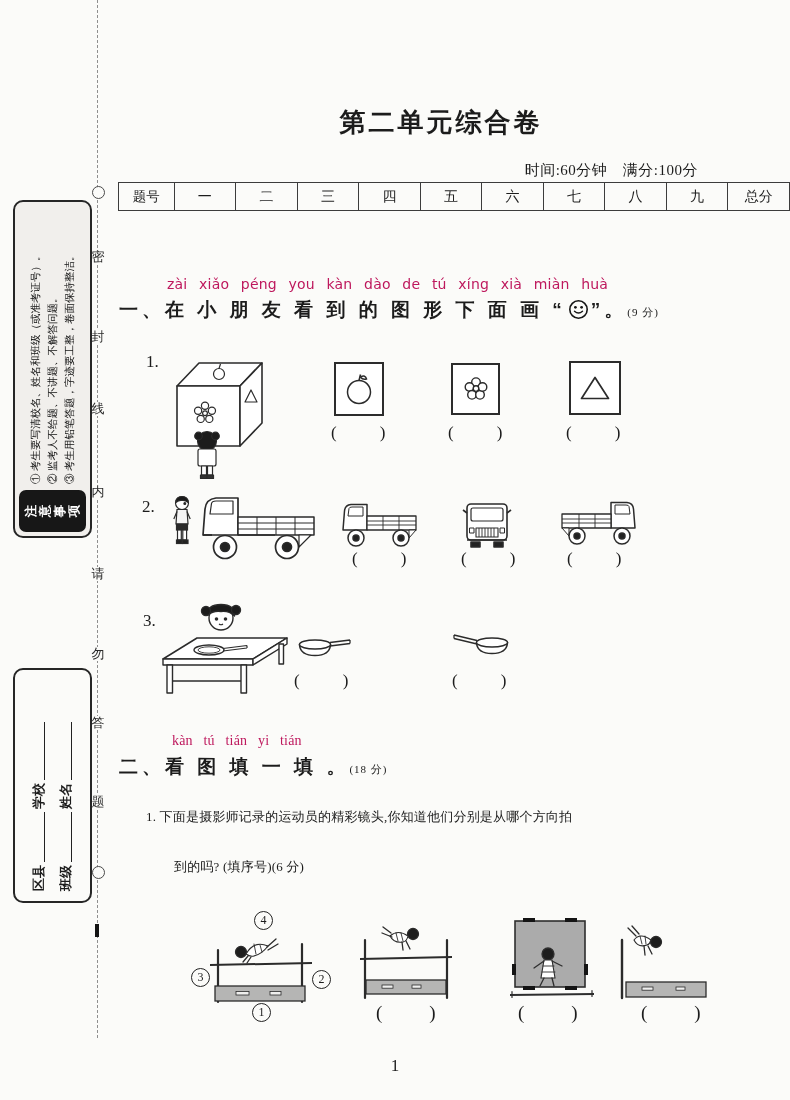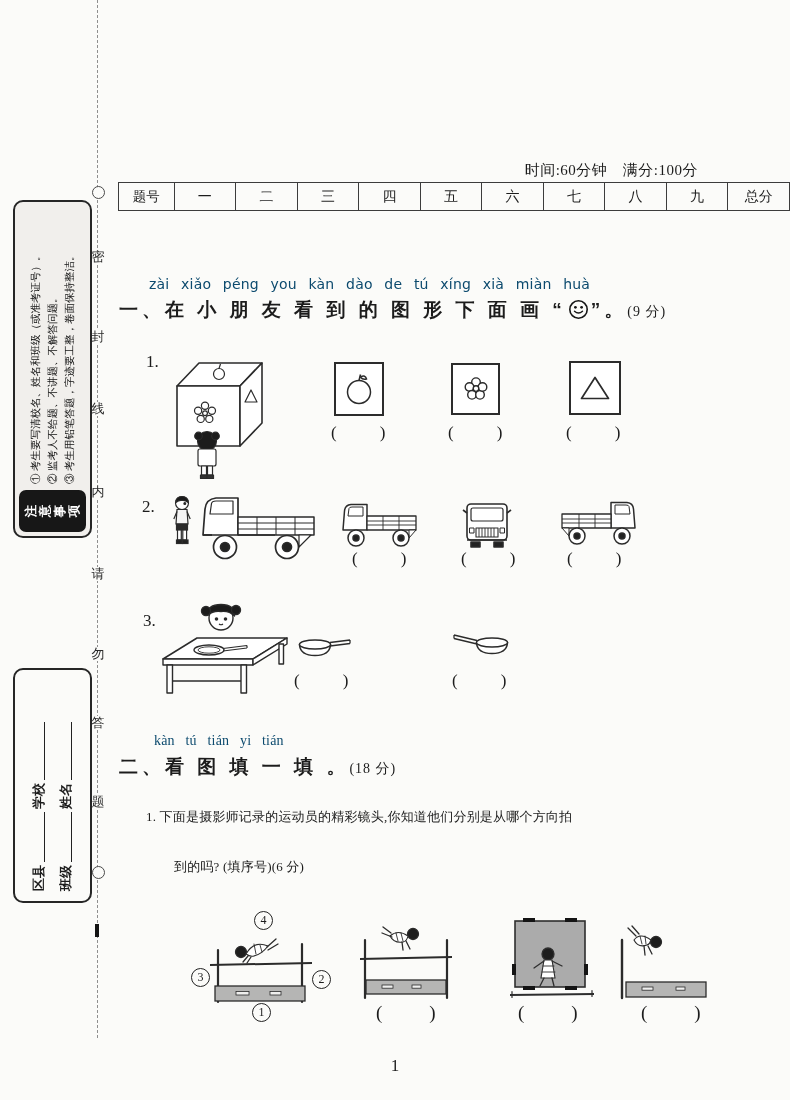--- a/index.html
+++ b/index.html
@@ -38,25 +38,25 @@
   .fields-box{position:absolute;left:13px;top:668px;width:75px;height:231px;border:2px solid #262626;border-radius:10px;}
   .fields-rot{position:absolute;left:0;top:0;width:231px;height:75px;transform:translateY(231px) rotate(-90deg);
               transform-origin:0 0;display:flex;flex-direction:column;justify-content:space-evenly;
               padding:5px 10px;box-sizing:border-box;font-family:"Liberation Sans",sans-serif;
               font-weight:bold;font-size:13px;}
   .frow{display:flex;align-items:flex-end;gap:3px;}
   .fline{border-bottom:1.4px solid #222;height:1px;margin-bottom:3px;}
   .fline.a{width:50px;}.fline.b{width:58px;}
 
   
-  .pinyin{position:absolute;font-family:"DejaVu Sans",sans-serif;font-size:14px;color:#0c4a6e;
-          word-spacing:7px;letter-spacing:.2px;white-space:nowrap;}
+  .pinyin{position:absolute;font-family:"DejaVu Sans",sans-serif;font-size:14px;color:#be185d;
+          word-spacing:7px;letter-spacing:.2px;white-space:nowrap;margin-left:18px;}
   .qheading{position:absolute;font-family:"Liberation Sans",sans-serif;font-weight:bold;font-size:19px;
             letter-spacing:4px;white-space:nowrap;}
-  .qscore{font-family:"Liberation Serif",serif;font-weight:normal;font-size:14px;letter-spacing:1px;text-align:center;}
+  .qscore{font-family:"Liberation Serif",serif;font-weight:normal;font-size:11px;letter-spacing:1px;text-align:center;}
   .itemnum{position:absolute;font-size:17px;}
   .qtext{position:absolute;font-size:13px;white-space:nowrap;letter-spacing:.2px;}
   .blank{position:absolute;font-size:17px;white-space:pre;letter-spacing:1px;}
   .blank.big{font-size:19px;}
   .card{position:absolute;border:2px solid #2c2c2c;background:#fff;display:flex;align-items:center;justify-content:center;}
   .cnum{position:absolute;width:17px;height:17px;border:1.4px solid #222;border-radius:50%;background:#fbfbf9;
         display:flex;align-items:center;justify-content:center;font-size:12px;}
   .figsvg{position:absolute;}
   .smiley{display:inline-block;vertical-align:-4px;margin:0 2px;}
   .pagenum{position:absolute;left:0;right:0;top:1056px;text-align:center;font-size:17px;}
@@ -105,20 +105,21 @@
       </div>
       <div class="frow">
         <span>班级</span>
         <span class="fline a"></span>
         <span>姓名</span>
         <span class="fline b"></span>
       </div>
     </div>
   </div>
 
+  <div class="subtitle">第二单元综合卷</div>
   <div class="info">时间:60分钟　满分:100分</div>
 
   <table class="score">
     <tbody>
         <tr>
       <td class="lab">题号</td>
       <td>一</td>
       <td>二</td>
       <td>三</td>
       <td>四</td>

